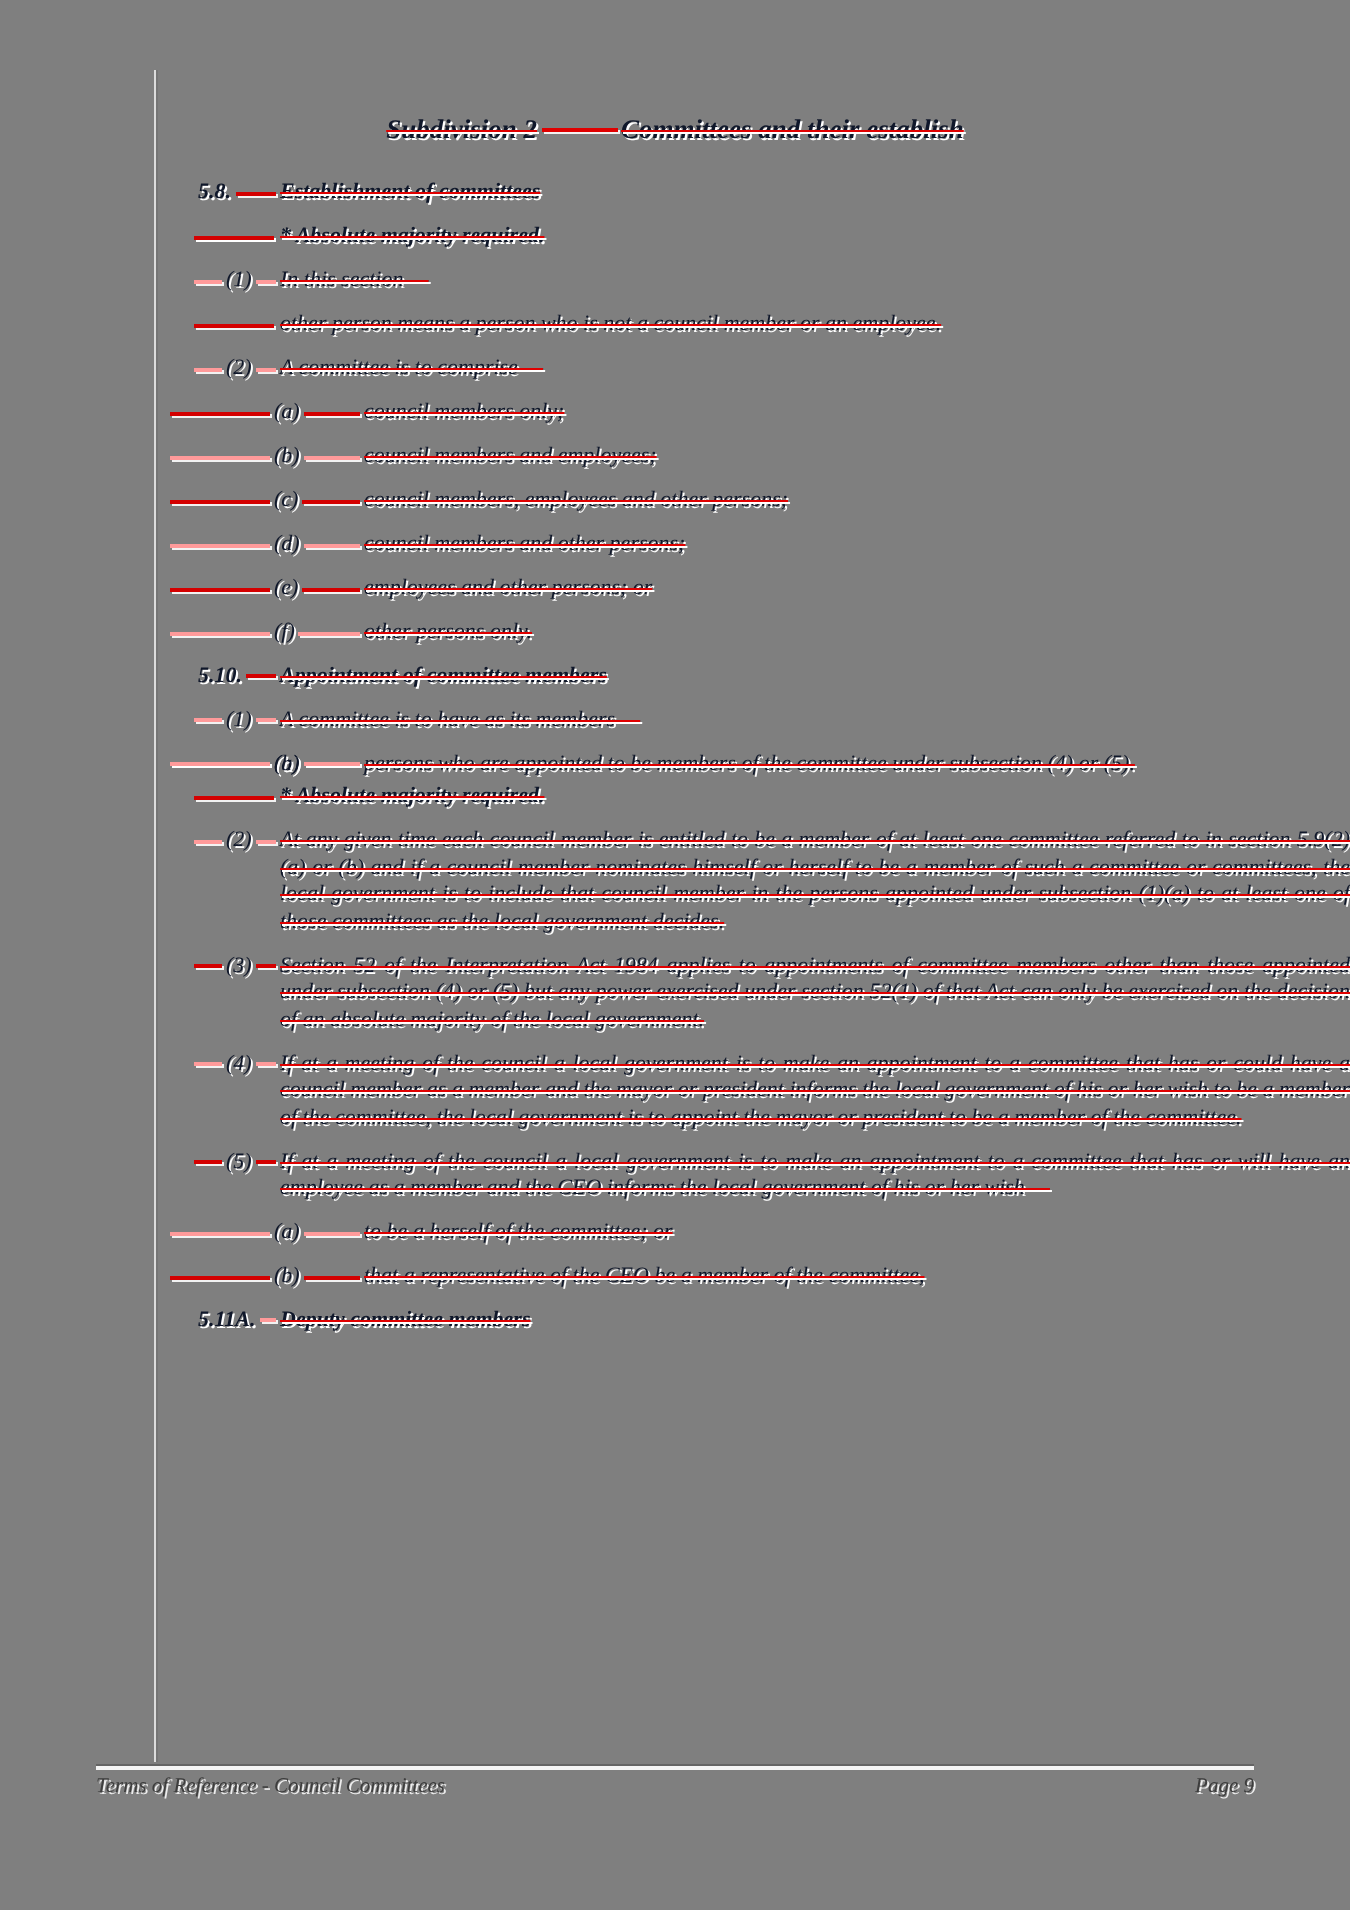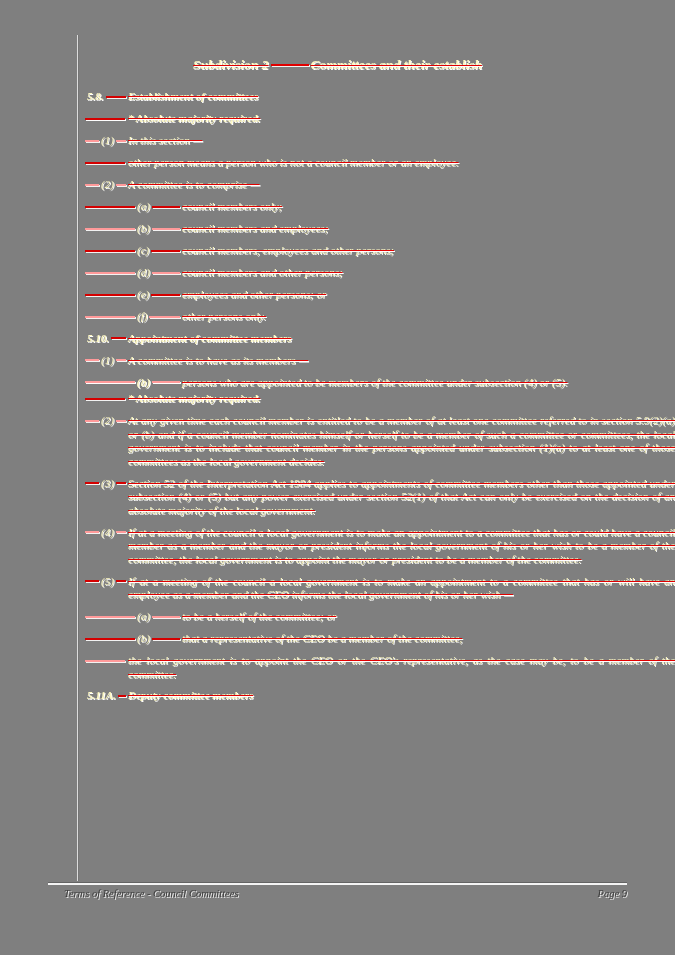--- a/index.html
+++ b/index.html
@@ -15,21 +15,21 @@
   
   .changebar{
     position:absolute;left:77px;top:35px;width:1px;height:846px;
     background:#dcdcdc;box-shadow:1px 0 0 rgba(100,100,100,.35);
   }
 
   .doc{position:absolute;left:0;top:58px;width:675px;}
 
   
   .red{
-    color:#fef9c3;
+    color:#0f172a;
     text-decoration:line-through;
     text-decoration-color:#e00000;
     text-decoration-thickness:1px;
     text-shadow:1px 1px 0 #ffffff;
   }
 
   .title{
     display:flex;justify-content:center;align-items:center;
     font-weight:bold;font-size:13.5px;line-height:14px;
     margin-bottom:18px;
@@ -38,21 +38,21 @@
 
   .row{
     position:relative;
     margin-top:8.5px;
     font-size:11px;line-height:13.5px;
     text-align:justify;
   }
   .row.heading{font-weight:bold;margin-top:8px;text-align:left;}
   .row.footnote{margin-top:3px;text-align:left;font-weight:bold;}
 
-  .row.heading,.row.clause,.row.body,.row.footnote{padding-left:128px;}
+  .row.heading,.row.clause,.row.body,.row.footnote{padding-left:128px;margin-left:12px;}
   .row.item{padding-left:182px;padding-right:65px;}
 
   .prefix{
     position:absolute;left:85px;top:0;height:13.5px;
     display:flex;align-items:center;
   }
   .heading .prefix,.clause .prefix{width:41px;}
   .item .prefix{width:95px;}
   .body .prefix,.footnote .prefix{width:40px;}
 
@@ -66,21 +66,21 @@
   
   .row:nth-child(2n) .tl{background:#ff9a9a;}
   .tabline{background:#e00000;box-shadow:1px 1px 0 rgba(255,255,255,.9);}
 
   
   .footer-rule{
     position:absolute;left:48px;right:48px;top:883px;height:2px;
     background:#f4f4f4;box-shadow:0 -1px 0 #646464;
   }
   .footer{
-    position:absolute;left:64px;right:48px;top:887px;
+    position:absolute;left:48px;right:48px;top:887px;
     display:flex;justify-content:space-between;
     font-size:10.5px;line-height:13px;
     color:#3d3d3d;text-shadow:1px 1px 0 #ededed;
   }
 </style>
 </head>
 <body>
 
 <div class="changebar"></div>
 
@@ -189,23 +189,20 @@
       <div class="row red item"><span class="prefix">
           <span class="tl lead"></span>
           <span class="num">(a)</span>
           <span class="tl fill"></span>
         </span><span>to be a herself of the committee; or</span></div>
       <div class="row red item"><span class="prefix">
           <span class="tl lead"></span>
           <span class="num">(b)</span>
           <span class="tl fill"></span>
         </span><span>that a representative of the CEO be a member of the committee,</span></div>
-      <div class="row red body"><span class="prefix">
-          <span class="tl lead"></span>
-        </span><span>the local government is to appoint the CEO or the CEO's representative, as the case may be, to be a member of the committee.</span></div>
       <div class="row red heading"><span class="prefix">
           <span class="num">5.11A.</span>
           <span class="tl fill"></span>
         </span><span>Deputy committee members</span></div>
     </div>
 </div>
 
 <div class="footer-rule"></div>
 <div class="footer">
   <span>Terms of Reference - Council Committees</span>

